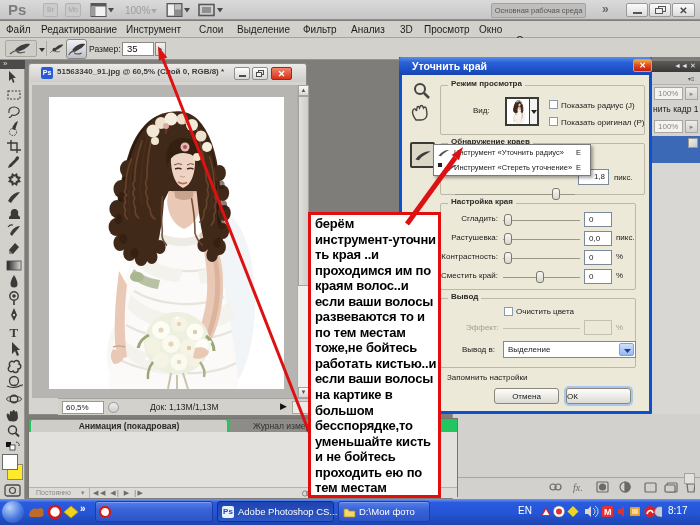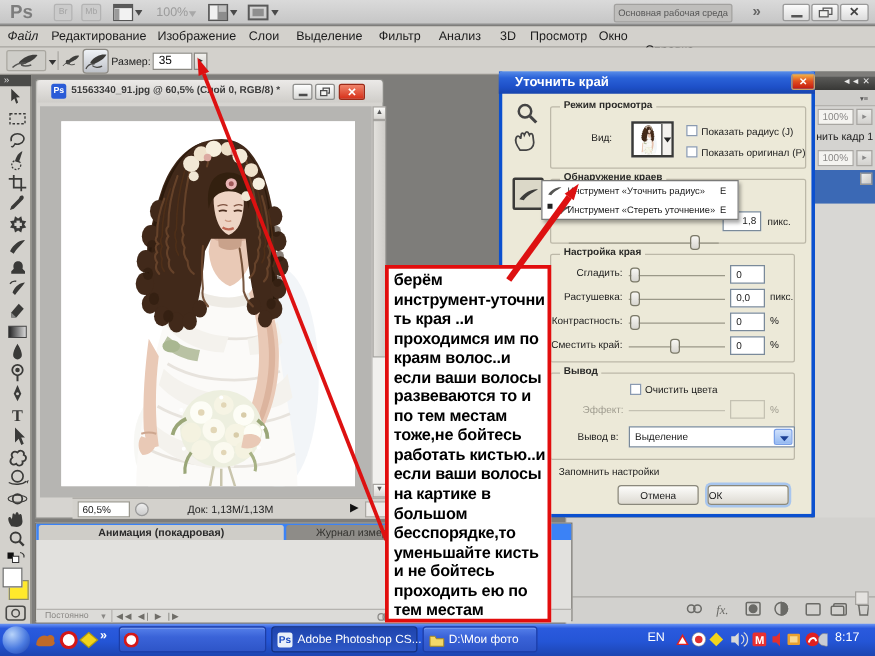--- a/index.html
+++ b/index.html
@@ -193,23 +193,23 @@
         <div style="margin:8px 0 0 6px;width:9px;height:2px;background:#555;"></div>
       </div>
   <div class="abs" style="left:649px;top:3px;width:22px;height:14px;background:linear-gradient(180deg,#fbfbfb,#dcdcdc);border:1px solid #999;border-radius:2px;">
     <div style="position:absolute;left:8px;top:2px;width:8px;height:6px;border:1px solid #555;"></div>
         <div style="position:absolute;left:5px;top:4px;width:8px;height:6px;border:1px solid #555;background:#f0f0ee;"></div>
   </div>
   <div class="abs" style="left:672px;top:3px;width:23px;height:14px;background:linear-gradient(180deg,#fbfbfb,#dcdcdc);border:1px solid #999;border-radius:2px;text-align:center;font-size:10px;font-weight:bold;color:#444;line-height:13px;">✕</div>
 </div>
 
 <div class="abs" id="menubar" style="left:0;top:21px;width:700px;height:17px;background:#d3d1cc;border-bottom:1px solid #a6a49e;font-size:10px;color:#1c1c1c;">
-  <span class="abs" style="left:6px;top:3px;font-style:italic;">Файл</span>
+  <span class="abs" style="left:6px;top:3px;">Файл</span>
   <span class="abs" style="left:41px;top:3px;">Редактирование</span>
-  <span class="abs" style="left:126px;top:3px;">Изображение</span>
+  <span class="abs" style="left:126px;top:3px;">Инструмент</span>
   <span class="abs" style="left:199px;top:3px;">Слои</span>
   <span class="abs" style="left:237px;top:3px;">Выделение</span>
   <span class="abs" style="left:303px;top:3px;">Фильтр</span>
   <span class="abs" style="left:351px;top:3px;">Анализ</span>
   <span class="abs" style="left:400px;top:3px;">3D</span>
   <span class="abs" style="left:424px;top:3px;">Просмотр</span>
   <span class="abs" style="left:479px;top:3px;">Окно</span>
   <span class="abs" style="left:516px;top:14px;">Справка</span>
 </div>
 
@@ -410,21 +410,21 @@
 <rect x="122" y="3" width="10" height="9" rx="1"></rect>
             <rect x="120" y="5" width="10" height="7" rx="1" fill="#d2d1ce"></rect>
 <path d="M142 4 l8 0 l-1 8 l-6 0 z M141 4 l10 0 M144 2 l4 0"></path>
 </g>
         </svg>
       </div>
   <div class="abs" style="left:231px;top:59px;width:11px;height:11px;background:#e4e2df;border:1px solid #a5a39f;"></div>
 </div>
 
 <div class="abs" id="anim" style="left:28px;top:418px;width:430px;height:79px;background:#e2e1de;border:1px solid #77756f;">
-  <div class="abs" style="left:0;top:0;width:428px;height:13px;background:#3b82f6;">
+  <div class="abs" style="left:0;top:0;width:428px;height:13px;background:#22c55e;">
     <div class="abs" style="left:2px;top:1px;width:196px;height:12px;background:#cfcdc8;border-radius:2px 2px 0 0;font-size:8.5px;font-weight:bold;color:#2a2a2a;text-align:center;line-height:12px;">Анимация (покадровая)</div>
     <div class="abs" style="left:200px;top:1px;width:124px;height:12px;background:#8e8c88;border-radius:2px 2px 0 0;font-size:8.5px;color:#33322f;text-align:center;line-height:12px;">Журнал измерений</div>
   </div>
   <div class="abs" style="left:8px;top:62px;font-size:8px;color:#8a8885;"></div>
   <div class="abs" style="left:0;top:68px;width:428px;height:11px;border-top:1px solid #b5b3af;background:#dcdbd8;">
     <div class="abs" style="left:7px;top:1px;font-size:7px;color:#8a8885;">Постоянно</div>
         <div class="abs" style="left:52px;top:1px;font-size:7px;color:#8a8885;">▾</div>
     <div class="abs" style="left:60px;top:0px;width:1px;height:10px;background:#b5b3af;"></div>
     <div class="abs" style="left:64px;top:1px;font-size:7px;color:#6f6d68;letter-spacing:1.5px;">◀◀&nbsp;◀|&nbsp;▶&nbsp;|▶</div>
     <svg class="abs" style="left:270px;top:1px" width="120" height="9" viewBox="0 0 120 9">

